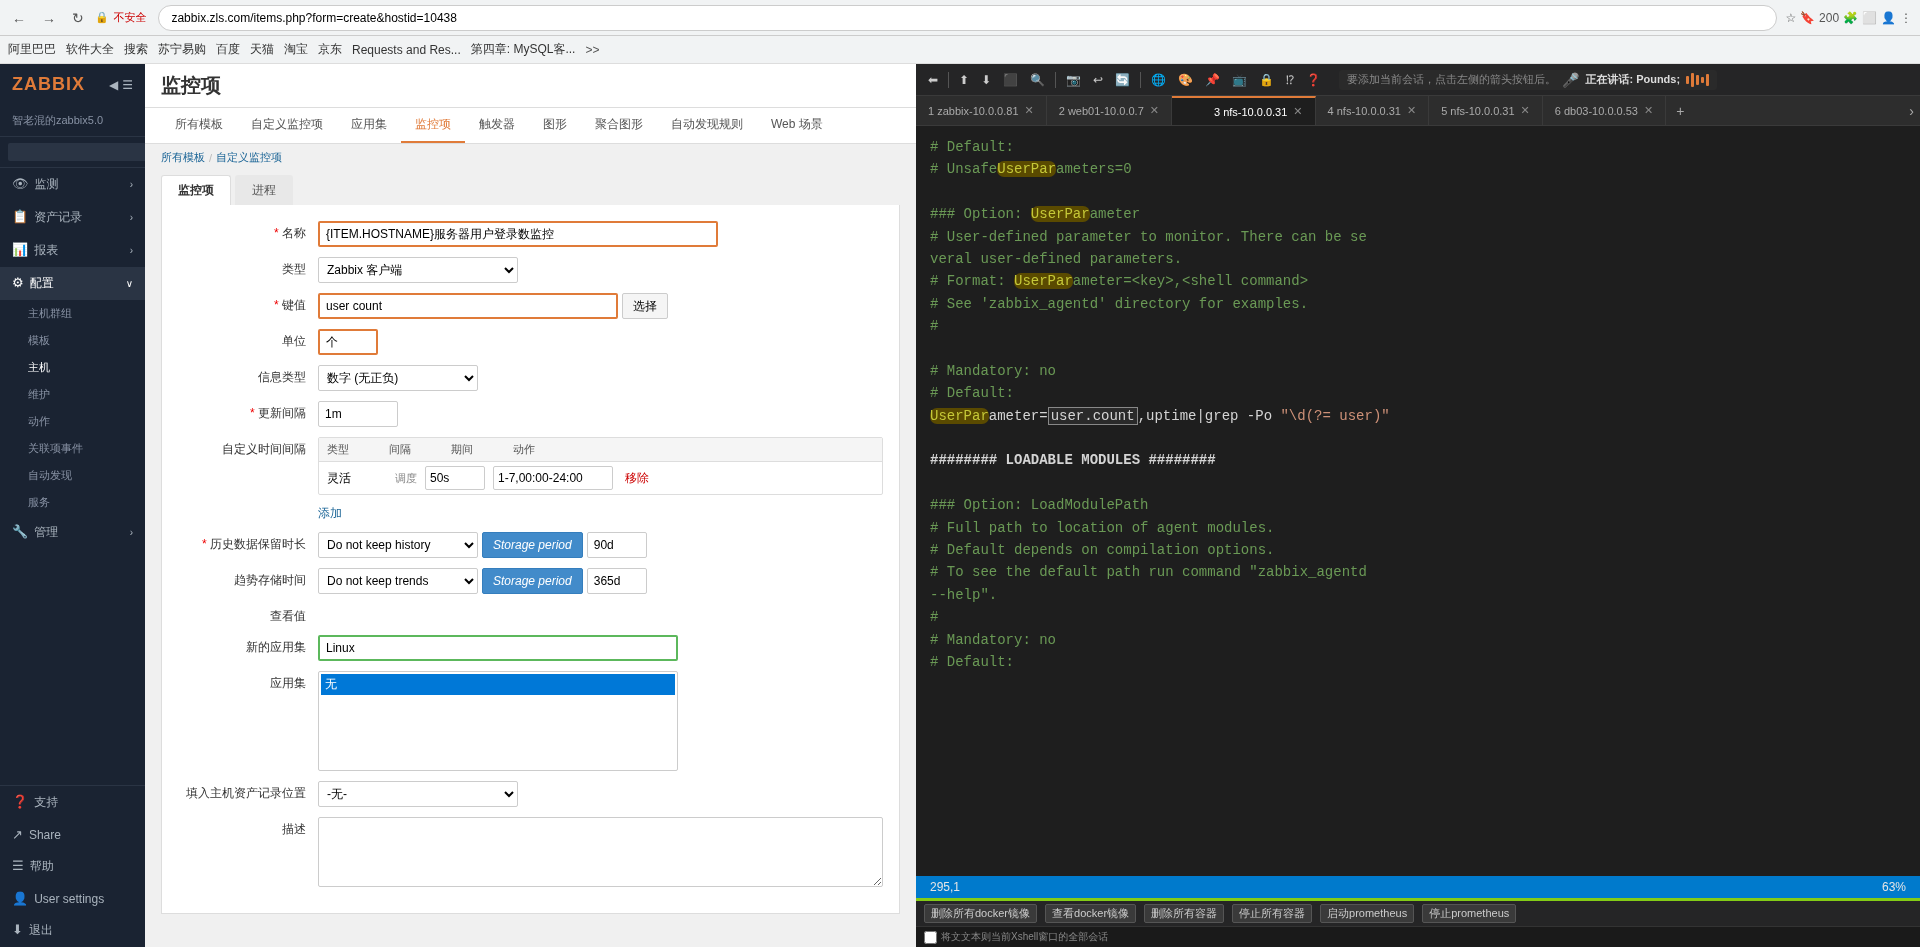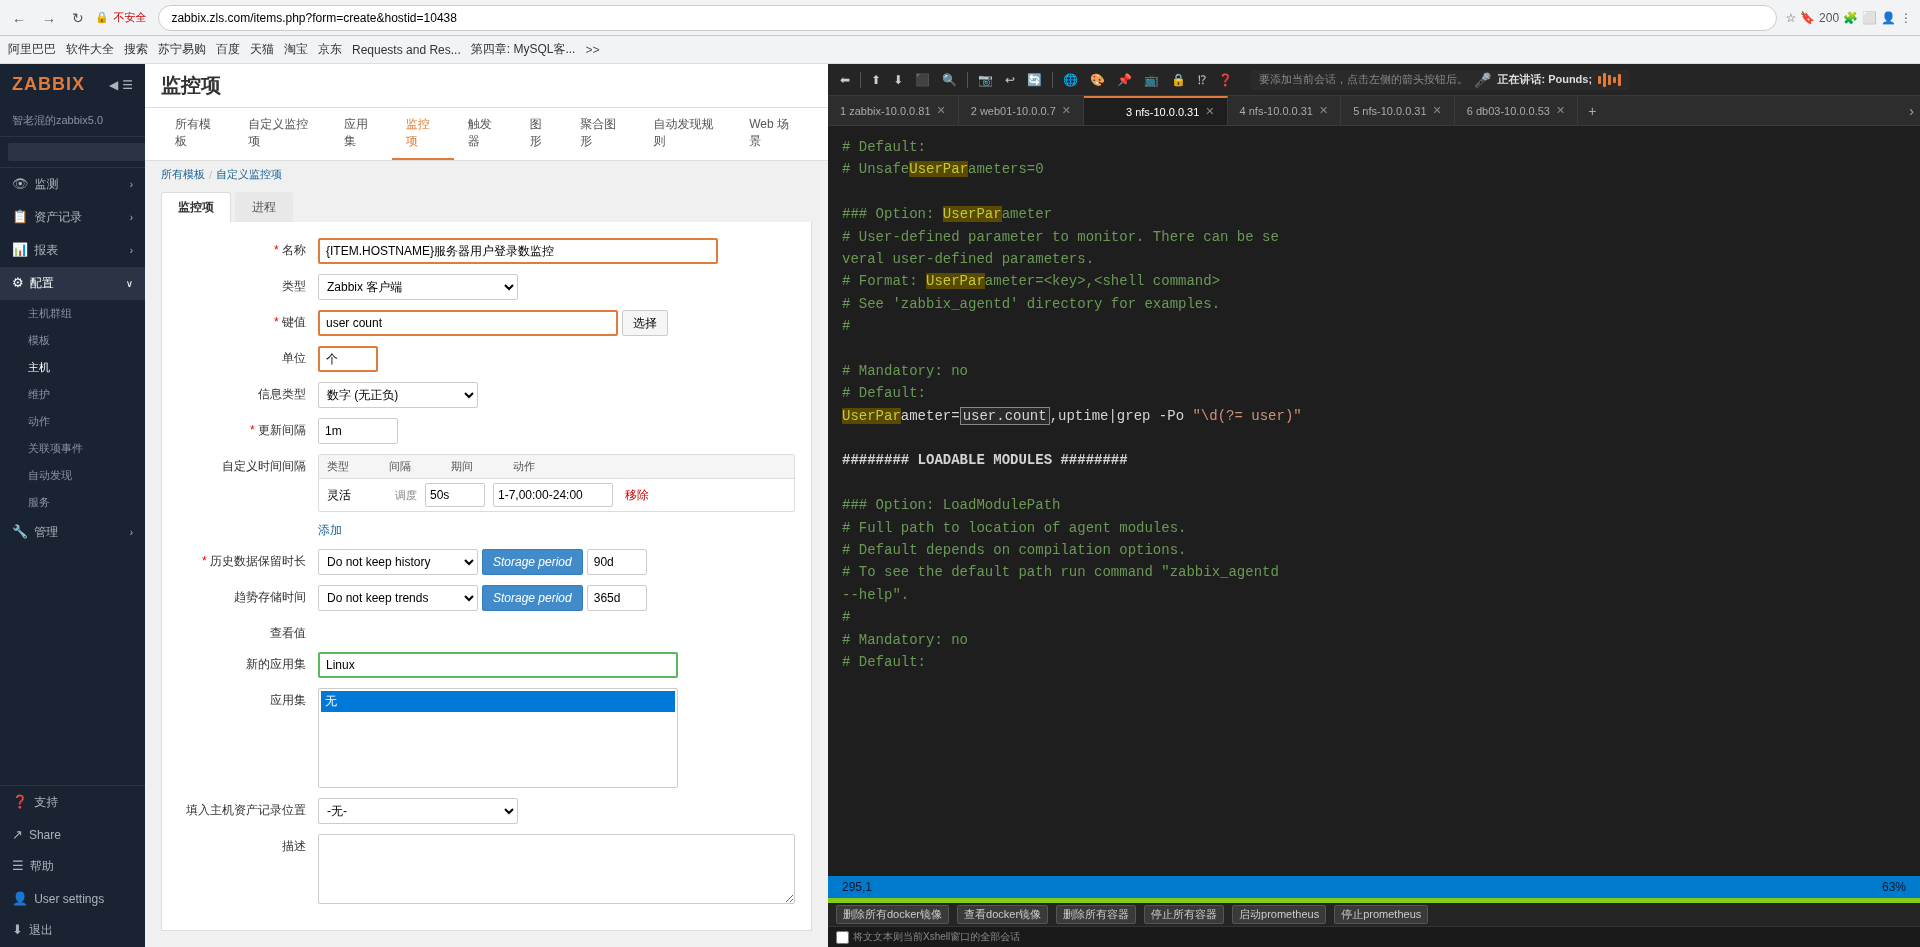--- a/index.html
+++ b/index.html
@@ -53,27 +53,26 @@
 
     
     .main-area {
       display: flex;
       flex: 1;
       overflow: hidden;
     }
 
     
     .zabbix-panel {
-      width: 828px;
+      width: 916px;
       display: flex;
       flex-direction: column;
       background: #f0f0f0;
       overflow: hidden;
       flex-shrink: 0;
-      align-items: center;
     }
 
     
     .zabbix-body {
       display: flex;
       flex: 1;
       overflow: hidden;
     }
 
     
@@ -448,45 +447,46 @@
       color: #d4d4d4;
       background: #1e1e1e;
     }
 
     .t-comment { color: #6a9955; }
     .t-string { color: #ce9178; }
     .t-heading { color: #d4d4d4; font-weight: bold; }
     .t-userpar-highlight {
       background: #5a4a00;
       color: #c5c837;
+      border-radius: 7px;
     }
     .t-user-count {
       background: #2a2a2a;
       border: 1px solid #888;
       padding: 0 2px;
       color: #d4d4d4;
     }
 
     
     .terminal-status-bar {
       background: #007acc;
       padding: 2px 14px;
       font-size: 12px;
-      color: #0f172a;
+      color: #e5e5e5;
       display: flex;
       justify-content: space-between;
       align-items: center;
       height: 22px;
       flex-shrink: 0;
     }
 
     
     .terminal-bottom-bar {
       background: #252526;
-      border-top: 5px solid #84cc16;
+      border-top: 3px solid #84cc16;
       padding: 4px 8px;
       display: flex;
       gap: 8px;
       flex-shrink: 0;
       overflow-x: auto;
       height: 28px;
       align-items: center;
     }
     .bottom-btn {
       background: #3a3a3a;

